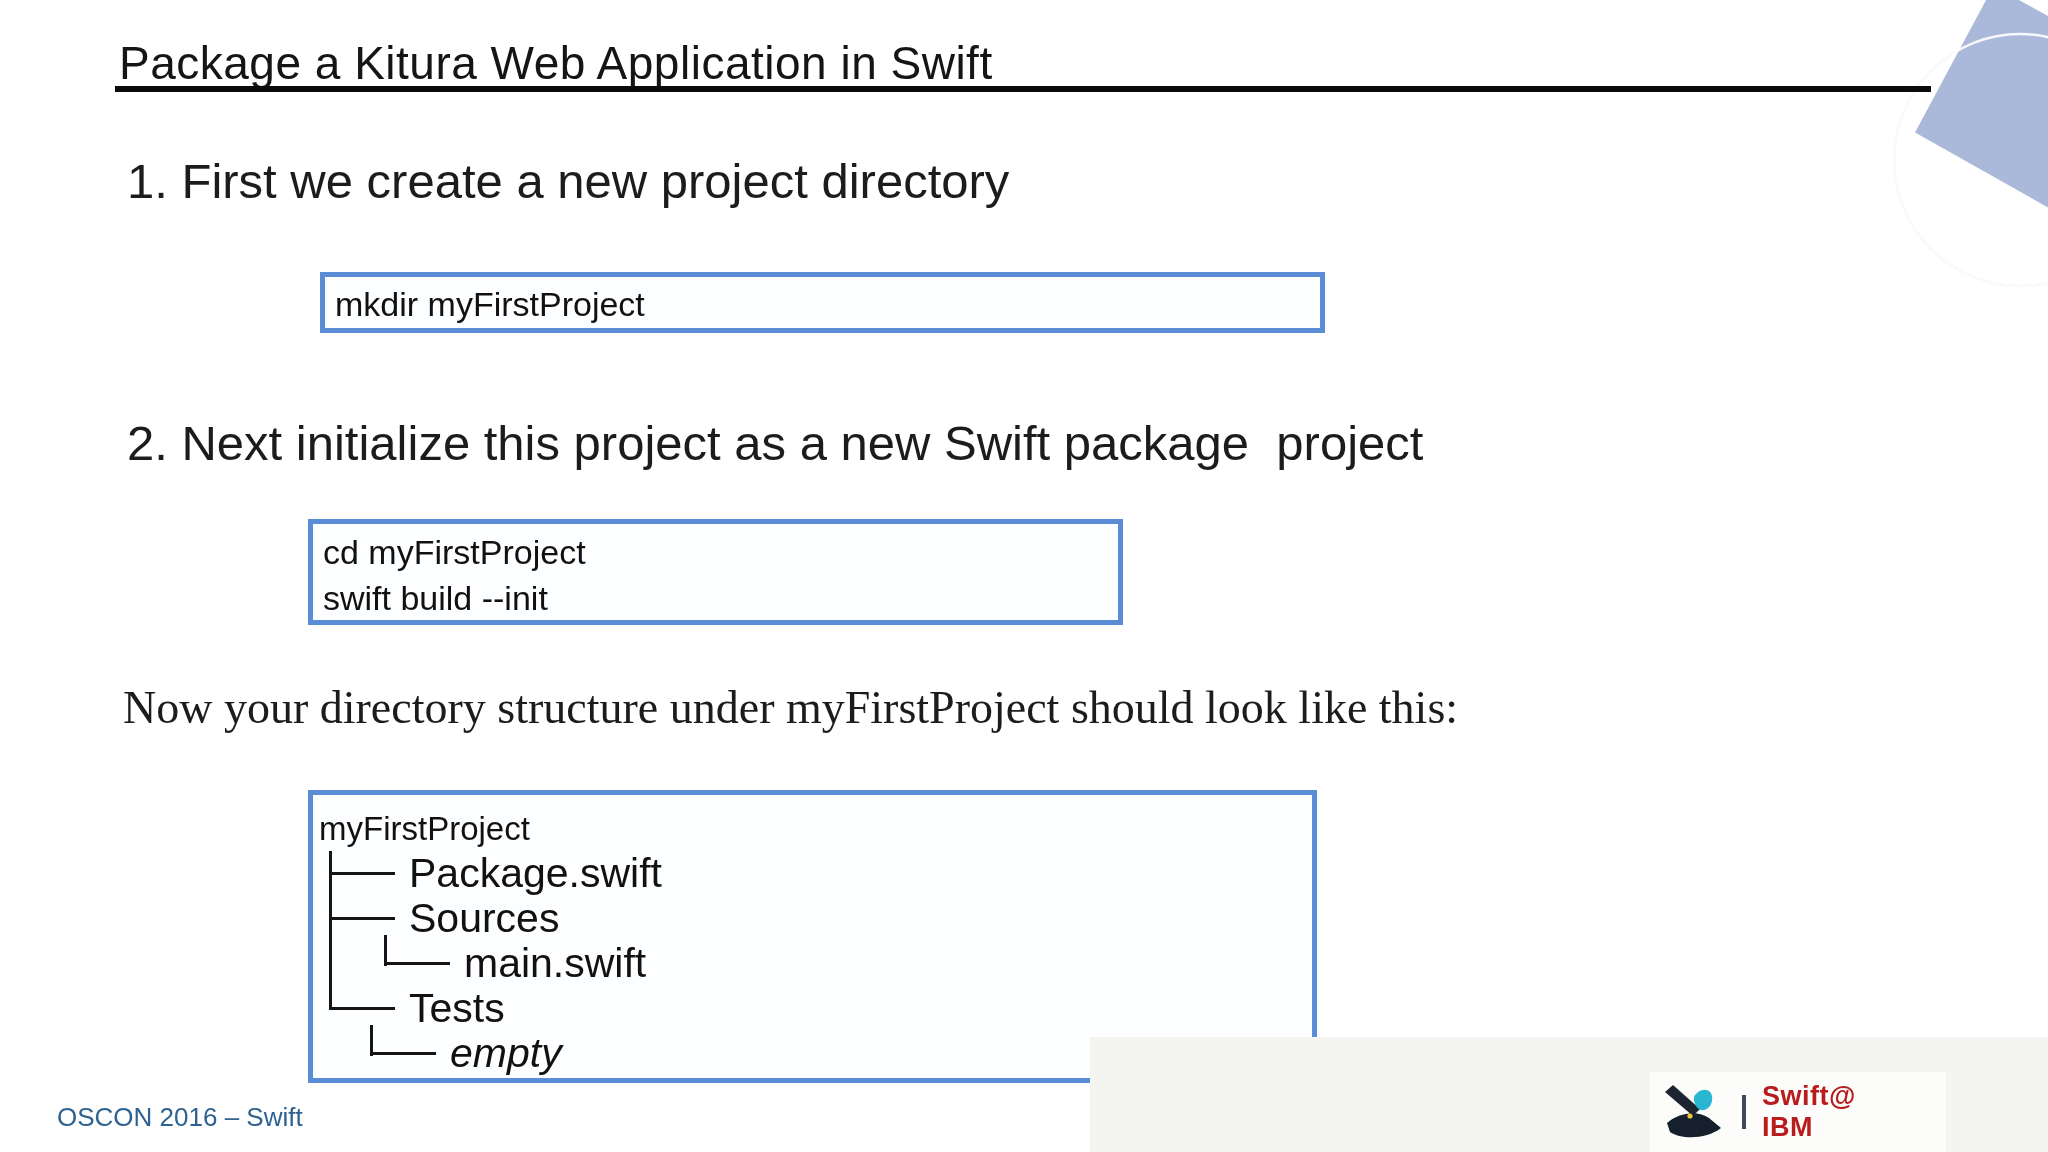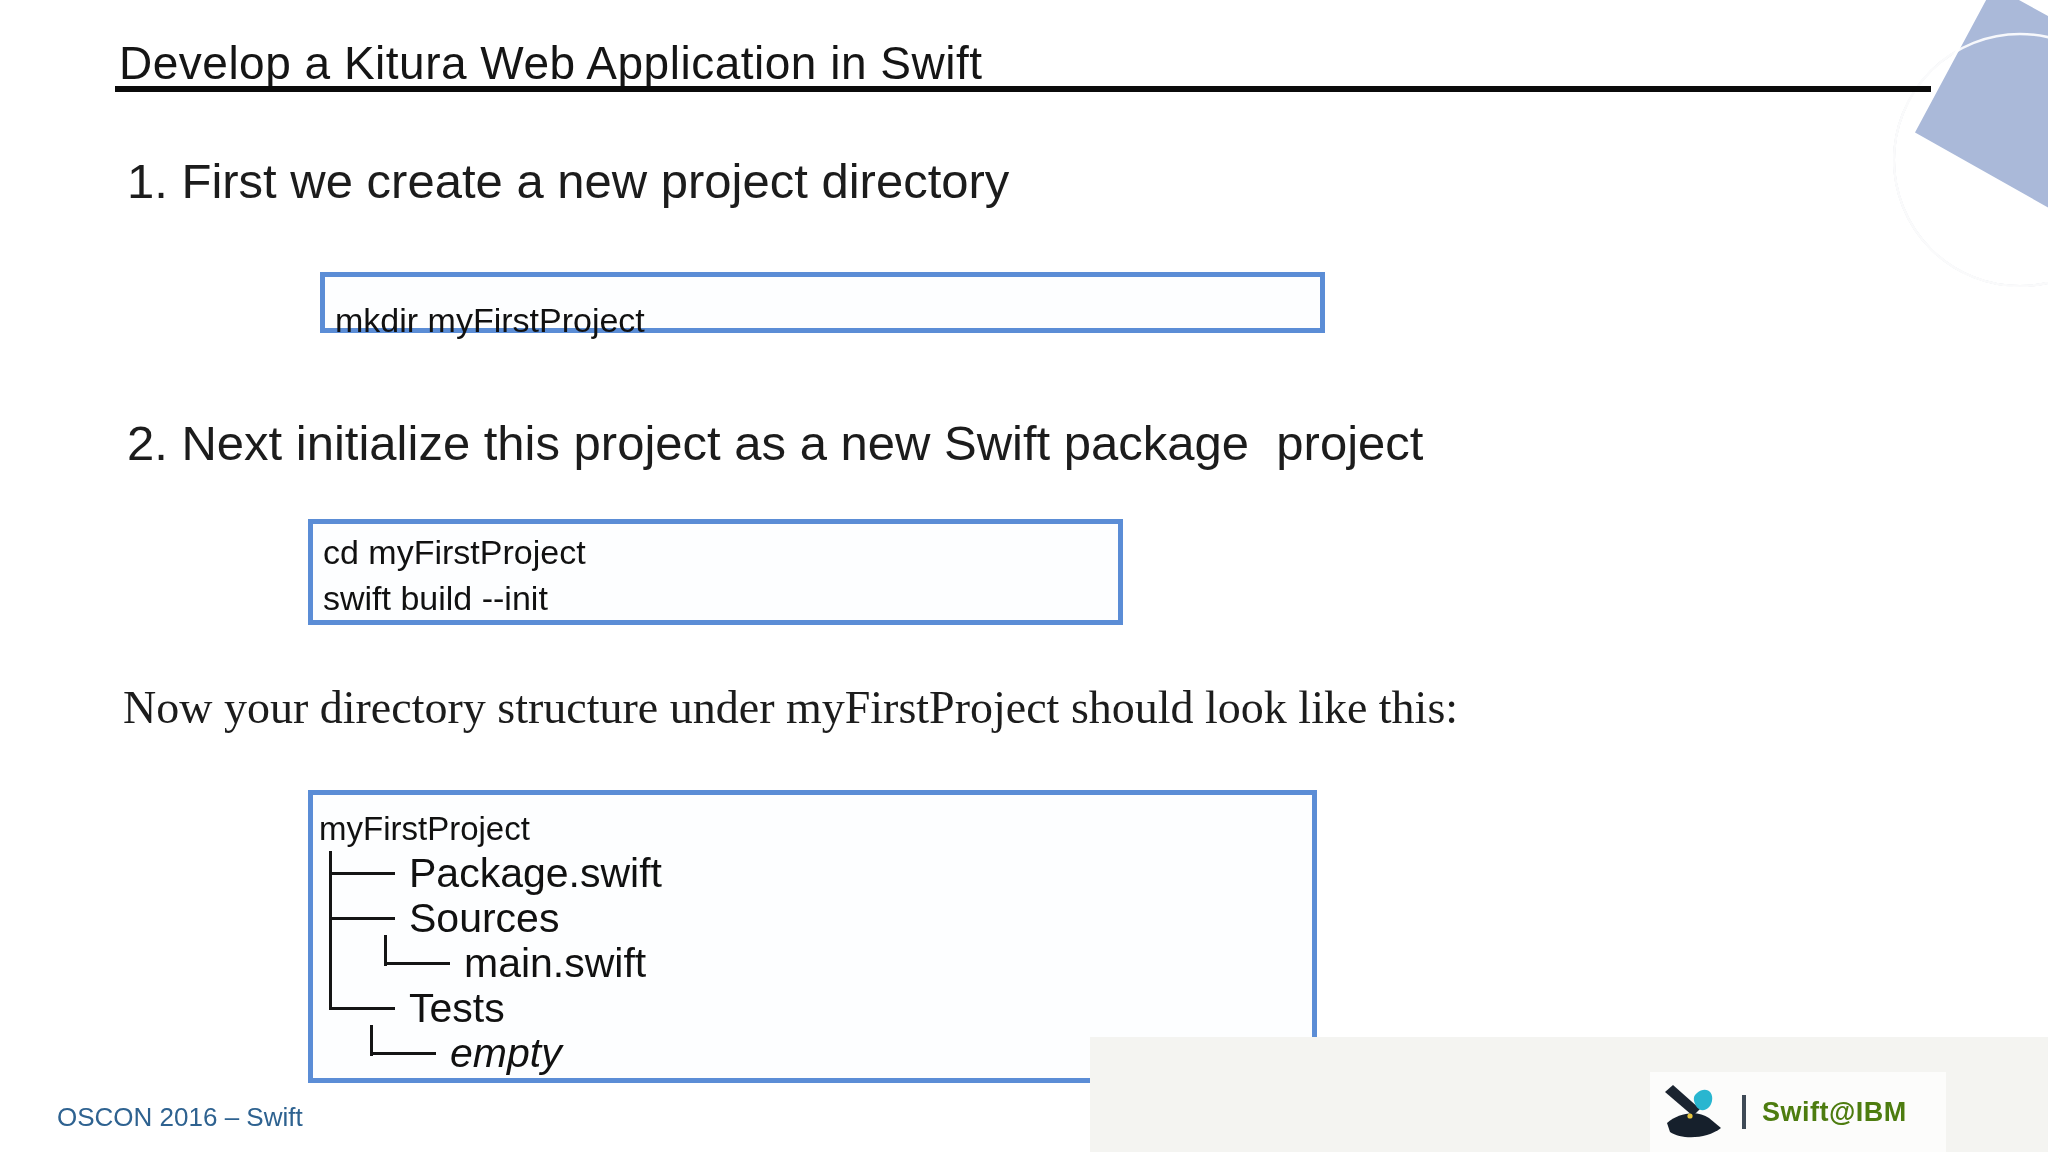--- a/index.html
+++ b/index.html
@@ -20,21 +20,21 @@
   .h-step{font-size:49px;line-height:58px;color:#1c1c1c;white-space:pre-wrap;}
   .h1{left:127px;top:152px;}
   .h2{left:127px;top:414px;}
   .h-note{left:123px;top:680px;font-size:46px;line-height:56px;color:#1c1c1c;white-space:pre-wrap;font-family:Liberation Serif, serif;}
 
   
   .codebox{
     box-sizing:border-box;background:#fdfeff;border:5px solid #5b8dd6;
     font-size:34px;line-height:46px;color:#111;
   }
-  .box1{left:320px;top:272px;width:1005px;height:61px;padding:20px 12px 0 10px;}
+  .box1{left:320px;top:272px;width:1005px;height:61px;padding:4px 12px 0 10px;}
   .box2{left:308px;top:519px;width:815px;height:106px;padding:5px 12px 0 10px;}
   .code-line{white-space:pre-wrap;}
 
   
   .treebox{
     box-sizing:border-box;left:308px;top:742px;width:1009px;height:293px;
     background:#fdfeff;border:5px solid #5b8dd6;padding:12px 10px 0 2px;margin-top:48px;
   }
   .tree-root{font-size:33px;line-height:44px;padding-left:4px;color:#111;}
   .tree-row{display:flex;align-items:stretch;height:45px;font-size:41px;color:#111;}
@@ -55,36 +55,36 @@
   .t-sp{width:41px;}
 
   
   .footer{left:57px;top:1098px;font-size:26px;line-height:38px;color:#2e6290;}
   .gray-band{left:1090px;top:1037px;width:958px;height:115px;background:#f4f4f1;}
 
   
   .logo-area{left:1650px;top:1072px;width:296px;height:80px;background:#fcfcfb;display:flex;align-items:center;}
   .bird{width:62px;height:60px;margin-left:12px;flex:none;}
   .logo-divider{width:4px;height:34px;background:#3f4a56;margin:0 16px 0 18px;flex:none;}
-  .brand{font-size:27px;color:#4d7c0f;letter-spacing:0.5px;display:flex;}
+  .brand{font-size:27px;color:#b91c1c;letter-spacing:0.5px;display:flex;flex-direction:column;}
   .brand .w600{font-weight:600;}
   .brand .w800{font-weight:800;}
 </style>
 </head>
 <body>
 
 <div class="slide">
 
   <svg class="decor" viewBox="0 0 262 320" aria-hidden="true">
     <circle cx="234" cy="160" r="126" fill="none" stroke="#c9ced8" stroke-width="2"></circle>
     <polygon points="127,133 207,-16 356,66 274,216" fill="#aab9d9" stroke="#ffffff" stroke-width="3"></polygon>
     <circle cx="234" cy="160" r="126" fill="none" stroke="rgba(255,255,255,0.9)" stroke-width="2.5"></circle>
   </svg>
 
-  <div class="abs title">Develop a Kitura Web Application in Swift</div>
+  <div class="abs title">Package a Kitura Web Application in Swift</div>
   <div class="abs title-rule"></div>
 
   <div class="abs h-step h1">1. First we create a new project directory</div>
   <div class="abs codebox box1">
     <div class="code-line">mkdir myFirstProject</div>
   </div>
 
   <div class="abs h-step h2">2. Next initialize this project as a new Swift package  project</div>
   <div class="abs codebox box2">
     <div class="code-line">cd myFirstProject</div>

